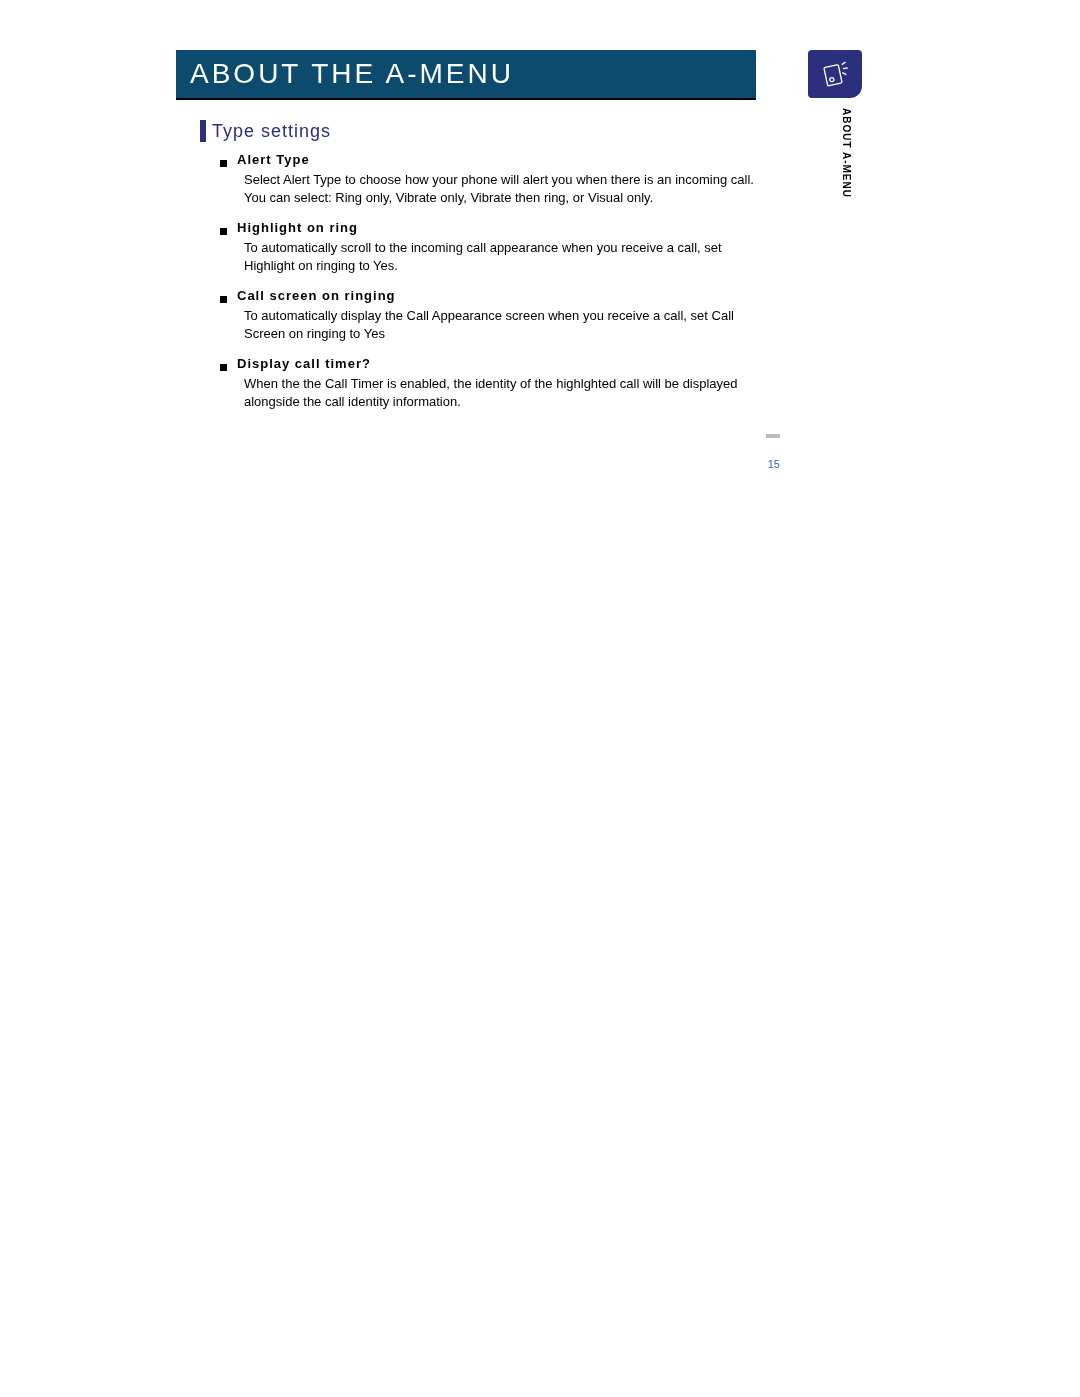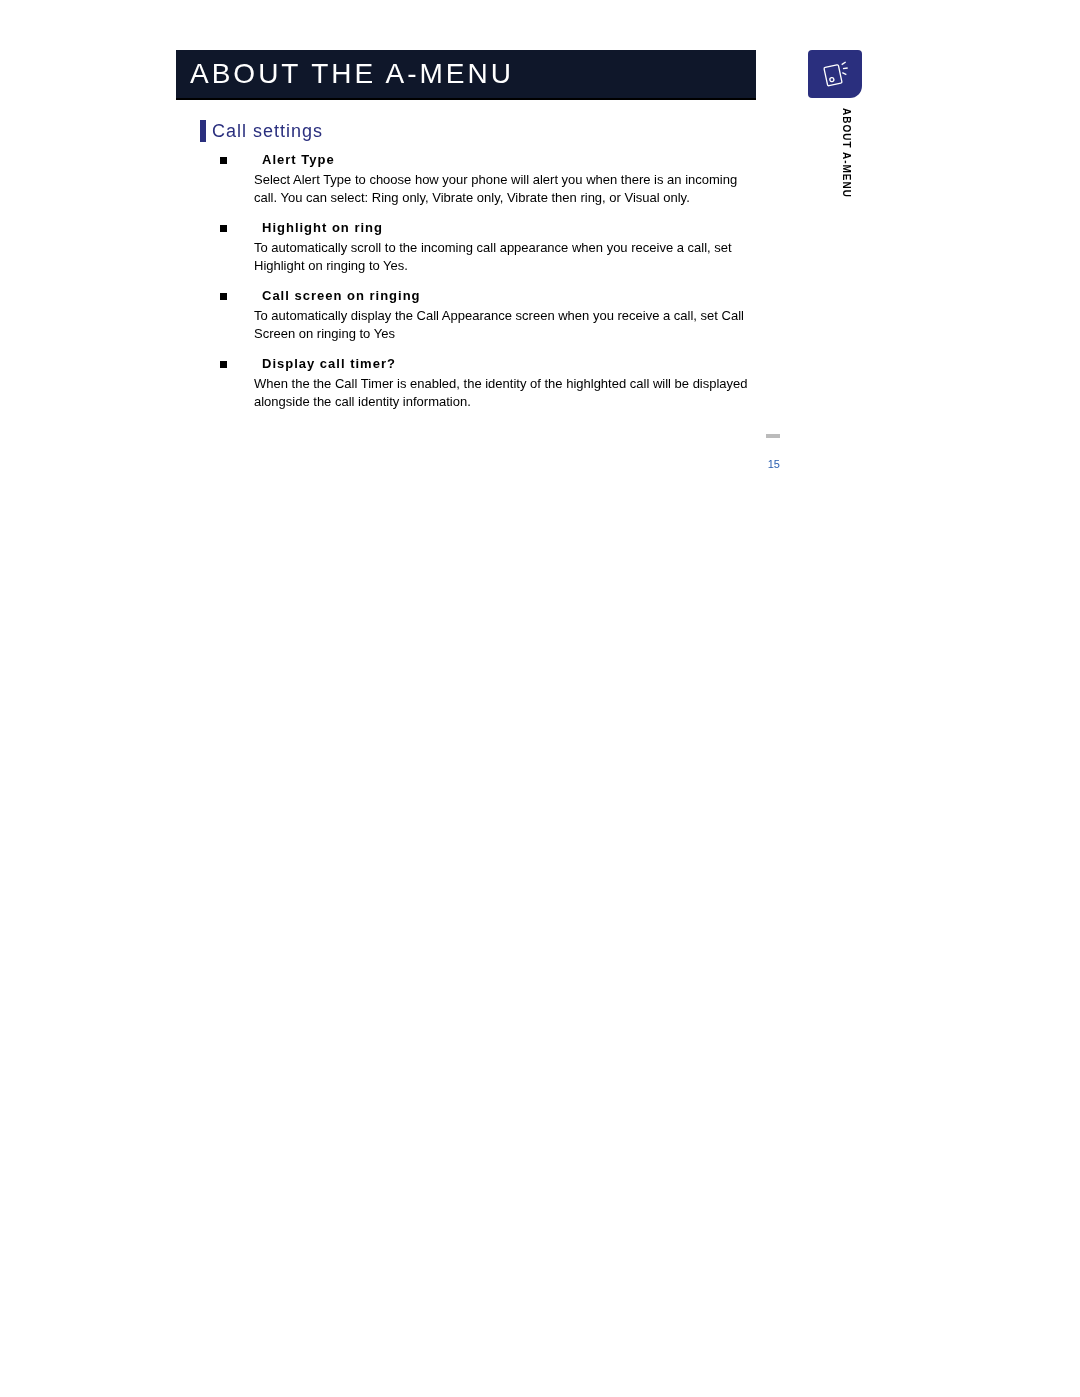--- a/index.html
+++ b/index.html
@@ -16,21 +16,21 @@
     position: relative;
     width: 100%;
     height: 100%;
   }
   .header-bar {
     position: absolute;
     left: 176px;
     top: 50px;
     width: 580px;
     height: 48px;
-    background: #0f172a;
+    background: #0c4a6e;
     border-bottom: 2px solid #000;
     display: flex;
     align-items: center;
   }
   .header-title {
     color: #fff;
     font-size: 28px;
     letter-spacing: 3px;
     margin-left: 14px;
     font-weight: 400;
@@ -88,41 +88,40 @@
     color: #2a2f7e;
     font-size: 18px;
     letter-spacing: 1px;
   }
   .item {
     margin-left: 40px;
     margin-bottom: 14px;
   }
   .bullet-line {
     display: flex;
-    align-items: flex-start;
-    gap: 25px;
+    align-items: flex-end;
   }
   .square {
     width: 7px;
     height: 7px;
     background: #000;
     margin-top: 5px;
     margin-right: 10px;
     flex-shrink: 0;
   }
   .bullet-title {
     font-size: 13px;
     font-weight: bold;
     letter-spacing: 1px;
   }
   .body-text {
     font-size: 13px;
     line-height: 1.35;
     margin-top: 4px;
-    margin-left: 34px;
+    margin-left: 24px;
     max-width: 530px;
   }
   .page-num {
     position: absolute;
     right: 300px;
     top: 458px;
     font-size: 11px;
     color: #2a5fb0;
   }
   .page-mark {
@@ -152,21 +151,21 @@
       <line x1="35" y1="22" x2="41" y2="25" stroke="#fff" stroke-width="2"></line>
     </svg>
   </div>
 
   <div class="side-label">ABOUT A-MENU</div>
 
   <div class="content">
 
     <div class="subhead-row">
       <div class="accent-bar"></div>
-      <span class="subhead">Call settings</span>
+      <span class="subhead">Type settings</span>
     </div>
 
     <div class="item">
       <div class="bullet-line">
         <div class="square"></div>
         <span class="bullet-title">Alert Type</span>
       </div>
       <div class="body-text">Select Alert Type to choose how your phone will alert you when there is an incoming call. You can select:   Ring only, Vibrate only, Vibrate then ring, or Visual only.</div>
     </div>
 

